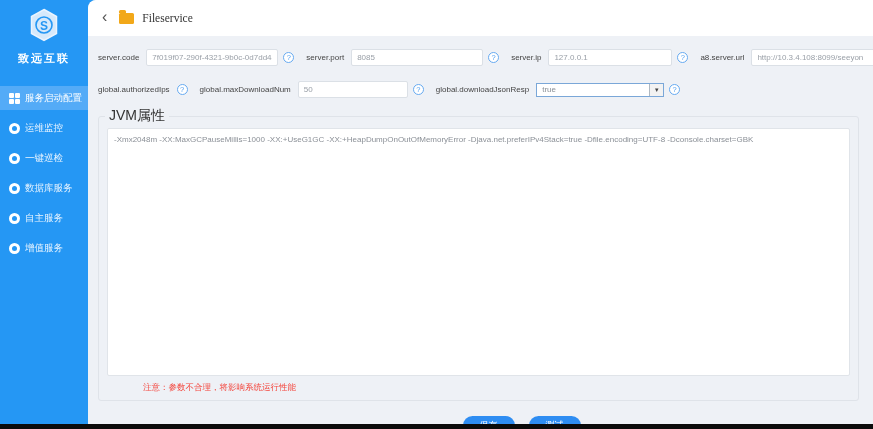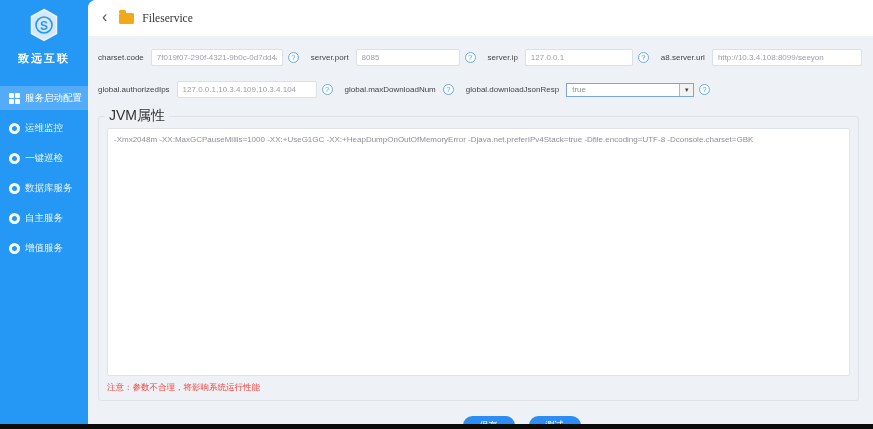--- a/index.html
+++ b/index.html
@@ -30,31 +30,31 @@
   .title { font-family: "Liberation Serif", serif; font-size: 11.5px; color: #333; margin-left: 8px; }
 
   .form-area { flex: 1; padding: 13px 0 0 10px; overflow: hidden; position: relative; }
   .form-row { display: flex; align-items: center; white-space: nowrap; flex-wrap: nowrap; }
   .row1 { margin-bottom: 15px; }
   .row2 { margin-bottom: 9px; align-items: center; }
   .field { display: flex; align-items: center; margin-right: 12px; flex-shrink: 0; }
   .field label { font-size: 8px; color: #444; margin-right: 7px; }
   .field input { height: 17px; border: 1px solid #dbe0e6; border-radius: 2px; background: #fff; font-size: 8px; color: #9aa0a8; padding: 0 5px; margin-right: 5px; outline: none; font-family: inherit; }
   .help { width: 11px; height: 11px; border-radius: 50%; border: 1px solid #66aaf1; color: #4d9df0; font-size: 7.5px; line-height: 9px; text-align: center; flex-shrink: 0; cursor: pointer; background: #fff; }
-  .w-a { width: 132px; } .w-b { width: 104px; } .w-c { width: 108px; } .w-d { width: 150px; margin-right: 0 !important; }
+  .w-a { width: 132px; } .w-b { width: 132px; } .w-c { width: 124px; } .w-d { width: 150px; margin-right: 0 !important; }
   .w-e { width: 140px; } .w-f { width: 110px; }
 
   .select { width: 128px; height: 14px; border: 1px solid #7aa7d8; background: #fff; display: flex; align-items: stretch; font-size: 8px; color: #8a9097; margin-right: 5px; cursor: pointer; }
   .select-value { flex: 1; padding-left: 5px; display: flex; align-items: center; }
   .select-arrow { width: 14px; border-left: 1px solid #aeb8c2; background: #f2f2f2; display: flex; align-items: center; justify-content: center; color: #444; font-size: 7px; }
 
   fieldset.jvm { border: 1px solid #dfe3e9; border-radius: 3px; margin-right: 14px; padding: 3px 8px 6px 8px; min-width: 0; }
   fieldset.jvm legend { font-size: 14px; color: #333; padding: 0 4px; margin-left: -2px; }
   .jvm-input { display: block; width: 100%; height: 248px; border: 1px solid #e0e4e9; border-radius: 2px; background: #fff; resize: none; font-size: 8px; line-height: 1.5; color: #8b9097; padding: 5px 6px; outline: none; font-family: "Liberation Sans", sans-serif; }
-  .warning { color: #f4453c; font-size: 8.5px; margin-top: 6px; }
+  .warning { color: #f4453c; font-size: 8.5px; margin-top: 6px; margin-left: 36px; }
 
   .actions { display: flex; justify-content: center; gap: 14px; margin-top: 15px; padding-left: 72px; }
   .btn { background: #2e8df2; color: #fff; border: none; border-radius: 10px; font-size: 9px; padding: 4px 17px; cursor: pointer; font-family: inherit; line-height: 1.2; }
 
   .bottom-strip { position: absolute; left: 0; bottom: 0; width: 100%; height: 5px; background: #0b0b0b; z-index: 20; }
 </style>
 </head>
 <body>
 
 <div class="app">
@@ -105,21 +105,21 @@
     <header class="topbar">
       <span class="back">‹</span>
       <span class="folder"></span>
       <span class="title">Fileservice</span>
     </header>
 
     <section class="form-area">
 
       <div class="form-row row1">
         <div class="field">
-          <label>charset.code</label>
+          <label>server.code</label>
           <input class="w-a" value="7f019f07-290f-4321-9b0c-0d7dd4afff73" style="">
           <span class="help">?</span>
         </div>
         <div class="field">
           <label>server.port</label>
           <input class="w-b" value="8085" style="">
           <span class="help">?</span>
         </div>
         <div class="field">
           <label>server.ip</label>
@@ -128,25 +128,25 @@
         </div>
         <div class="field">
           <label>a8.server.url</label>
           <input class="w-d" value="http://10.3.4.108:8099/seeyon" style="">
         </div>
       </div>
 
       <div class="form-row row2">
         <div class="field">
           <label>global.authorizedIps</label>
-          <input class="w-e" value="127.0.0.1,10.3.4.109,10.3.4.104" style="">
           <span class="help">?</span>
         </div>
         <div class="field">
           <label>global.maxDownloadNum</label>
+          <input class="w-f" value="50" style="">
           <span class="help">?</span>
         </div>
         <div class="field">
           <label>global.downloadJsonResp</label>
           <div class="select">
             <span class="select-value">true</span>
             <span class="select-arrow">▾</span>
           </div>
           <span class="help">?</span>
         </div>

